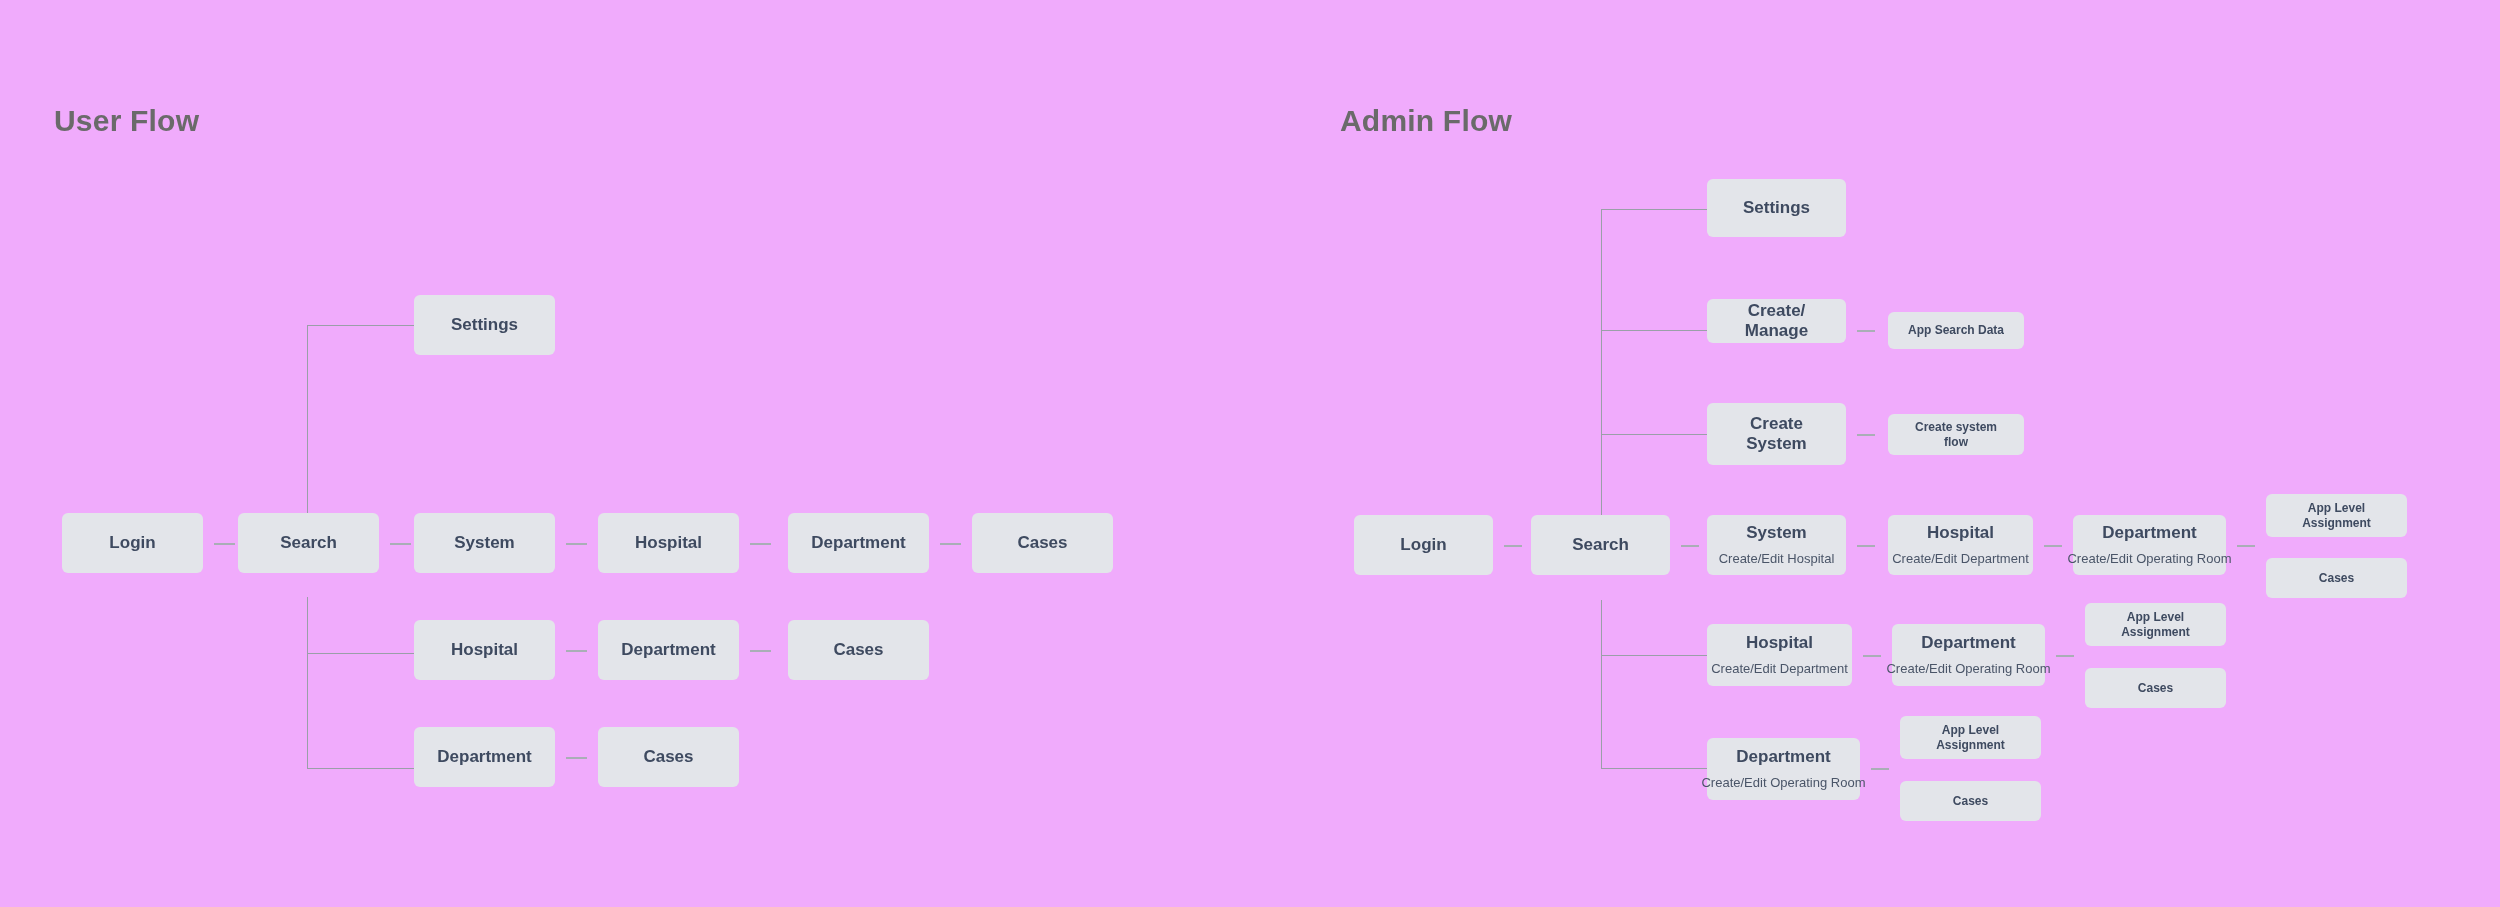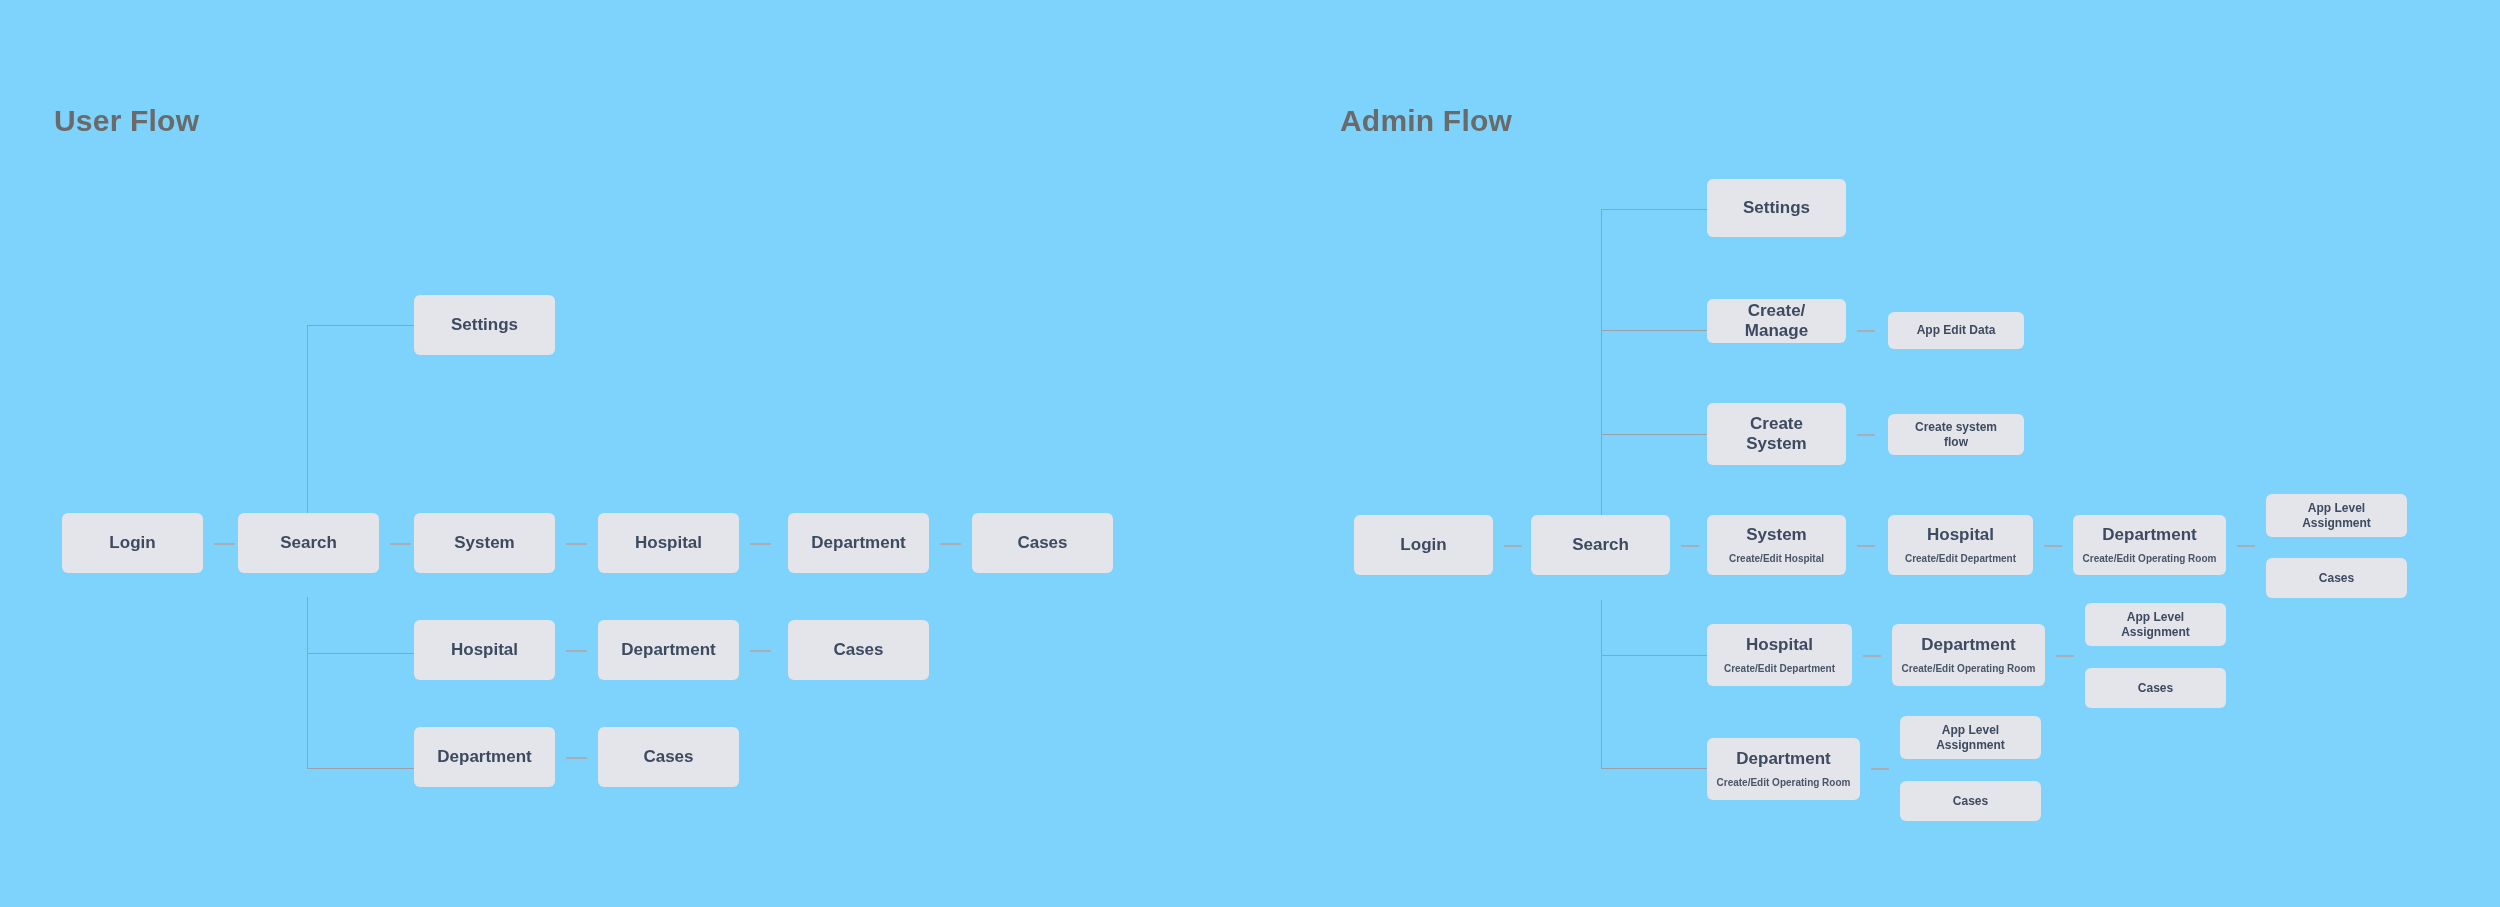--- a/index.html
+++ b/index.html
@@ -7,21 +7,21 @@
     width: 2500px;
     height: 907px;
     background: #ffffff;
     font-family: "Liberation Sans", sans-serif;
     overflow: hidden;
   }
   #canvas {
     position: relative;
     width: 2500px;
     height: 907px;
-    background: #7dd3fc;
+    background: #f0abfc;
   }
   .flow-title {
     position: absolute;
     font-size: 30px;
     font-weight: bold;
     color: #6a6a6a;
     letter-spacing: 0.2px;
     white-space: nowrap;
   }
   .node {
@@ -41,22 +41,22 @@
     font-weight: bold;
     font-size: 17px;
     color: #3e4a60;
     white-space: pre-line;
   }
   .node .title.small {
     font-size: 12px;
     font-weight: bold;
   }
   .node .subtitle {
-    font-size: 10px;
-    font-weight: bold;
+    font-size: 13px;
+    font-weight: normal;
     color: #4a5568;
     margin-top: 8px;
     white-space: nowrap;
   }
   
   .hline {
     position: absolute;
     height: 1px;
     background: #9a9fa8;
   }
@@ -155,21 +155,21 @@
   <div class="node" style="left:1707px; top:179px; width:139px; height:58px;">
     <span class="title">Settings</span>
   </div>
 
   <div class="node" style="left:1707px; top:299px; width:139px; height:44px;">
     <span class="title">Create/
 Manage</span>
   </div>
   <div class="dash" style="left:1857px; top:330px; width:18px;"></div>
   <div class="node" style="left:1888px; top:312px; width:136px; height:37px;">
-    <span class="title small">App Edit Data</span>
+    <span class="title small">App Search Data</span>
   </div>
 
   <div class="node" style="left:1707px; top:403px; width:139px; height:62px;">
     <span class="title">Create
 System</span>
   </div>
   <div class="dash" style="left:1857px; top:434px; width:18px;"></div>
   <div class="node" style="left:1888px; top:414px; width:136px; height:41px;">
     <span class="title small">Create system
 flow</span>

